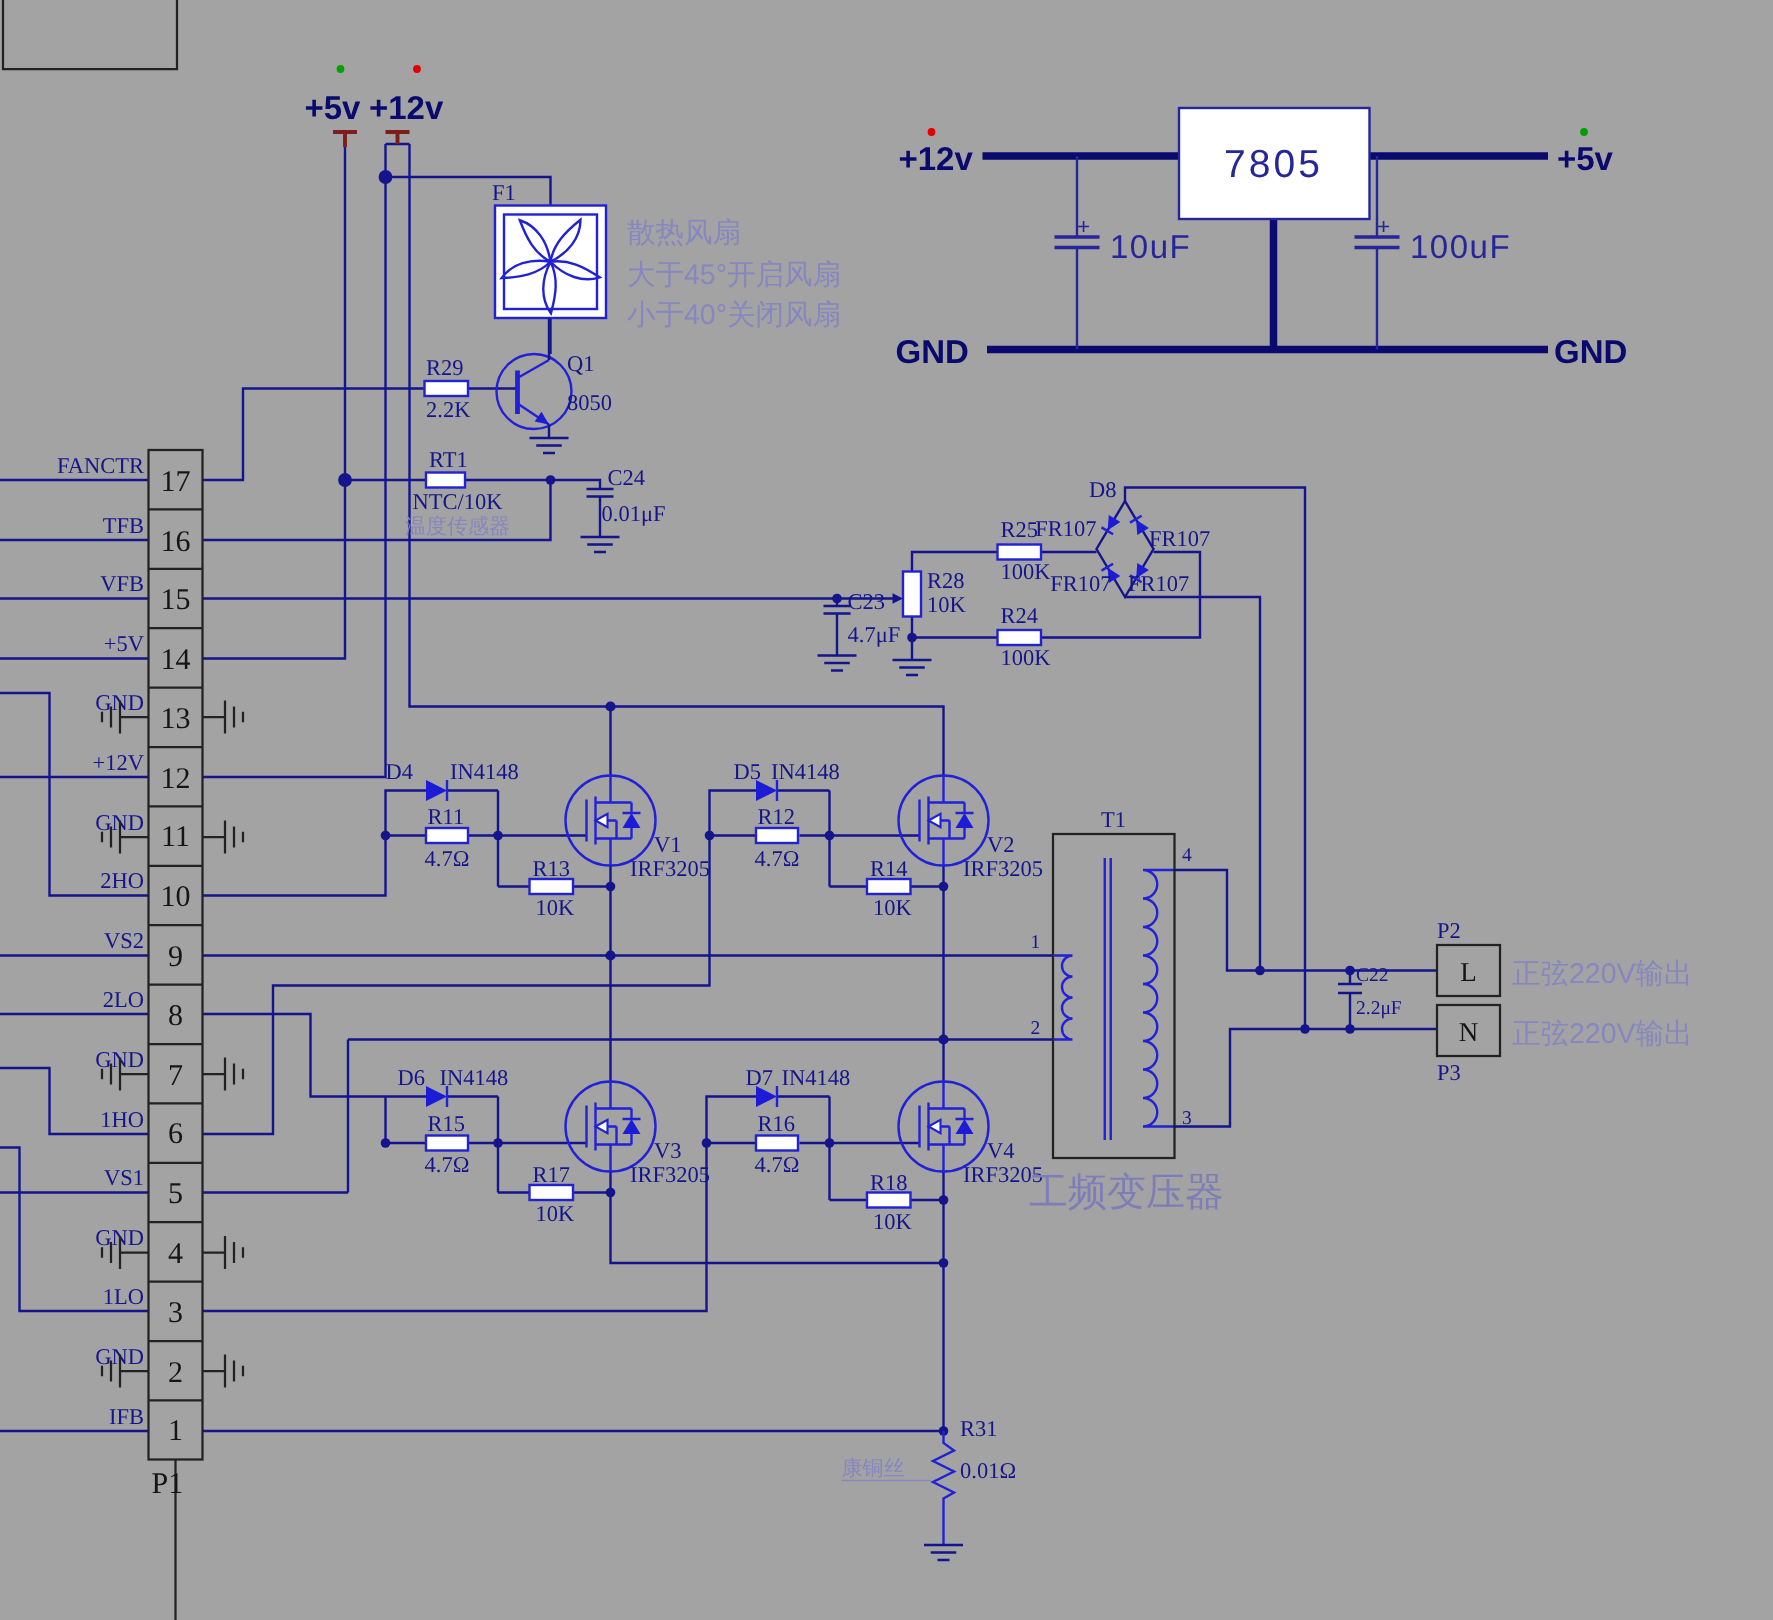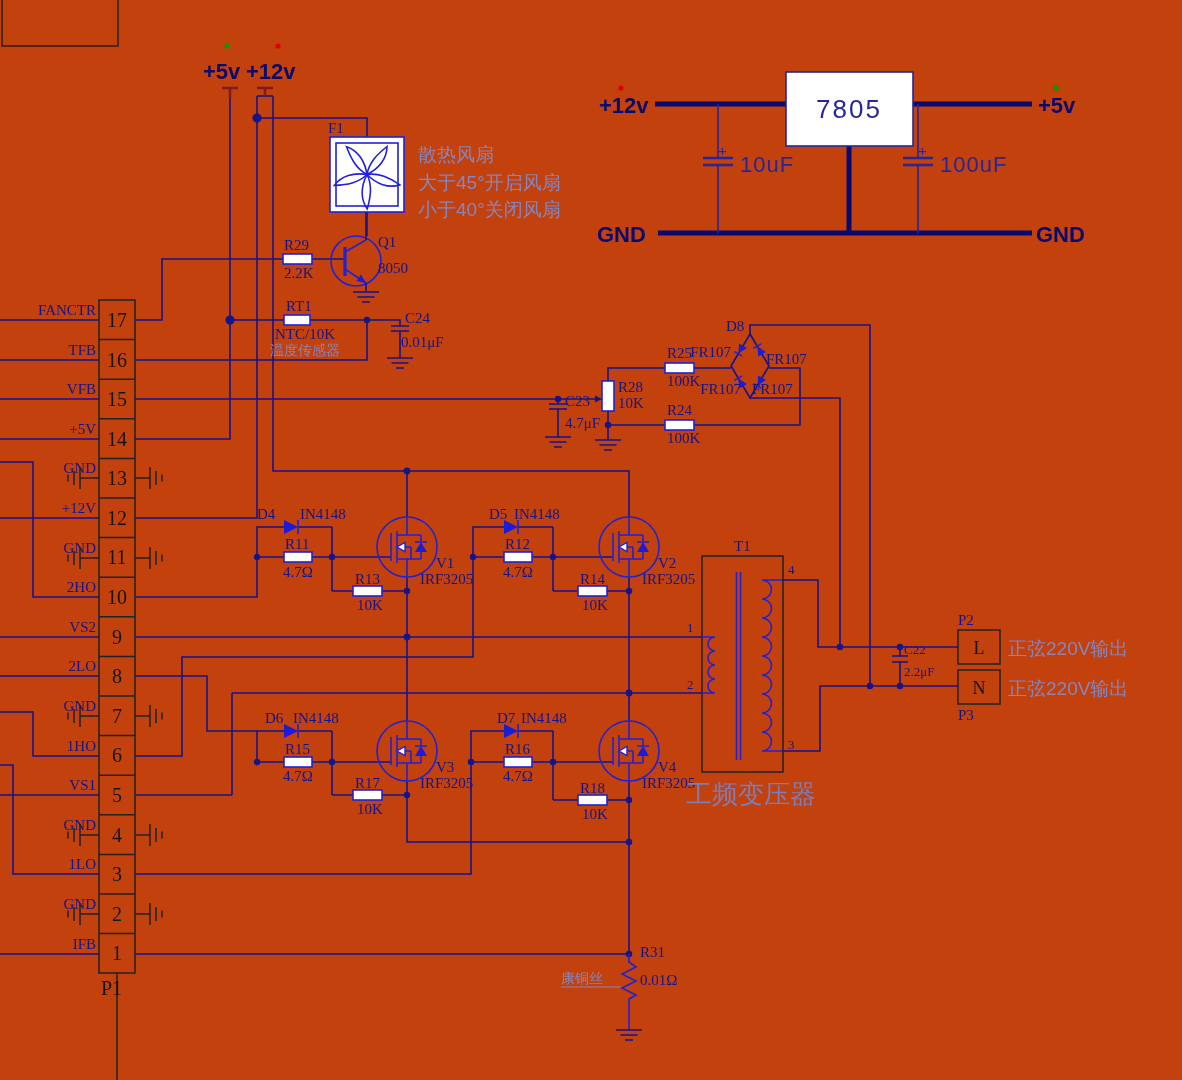--- a/index.html
+++ b/index.html
@@ -1,16 +1,16 @@
 <!DOCTYPE html>
 <html><head>
 <meta charset="utf-8">
 <style>
   html,body{margin:0;padding:0;background:#fff;}
-  .stage{position:relative;width:1182px;height:1080px;background:#c2410c;overflow:hidden;}
+  .stage{position:relative;width:1182px;height:1080px;background:#a3a3a3;overflow:hidden;}
   svg{display:block;}
   .w   {stroke:#14148c;stroke-width:1.6;fill:none;}
   .wk  {stroke:#222;stroke-width:1.5;fill:none;}
   .cmp {stroke:#2121d6;stroke-width:1.6;fill:#fff;}
   .cmpl{stroke:#2121d6;stroke-width:1.6;fill:none;}
   .dio {fill:#1c1cd8;stroke:none;}
   .thick{stroke:#0a0a6e;stroke-width:5;fill:none;}
   .mar {stroke:#7d1d1d;stroke-width:2.6;fill:none;}
   .dot {fill:#14148c;stroke:none;}
   text {user-select:none;}

